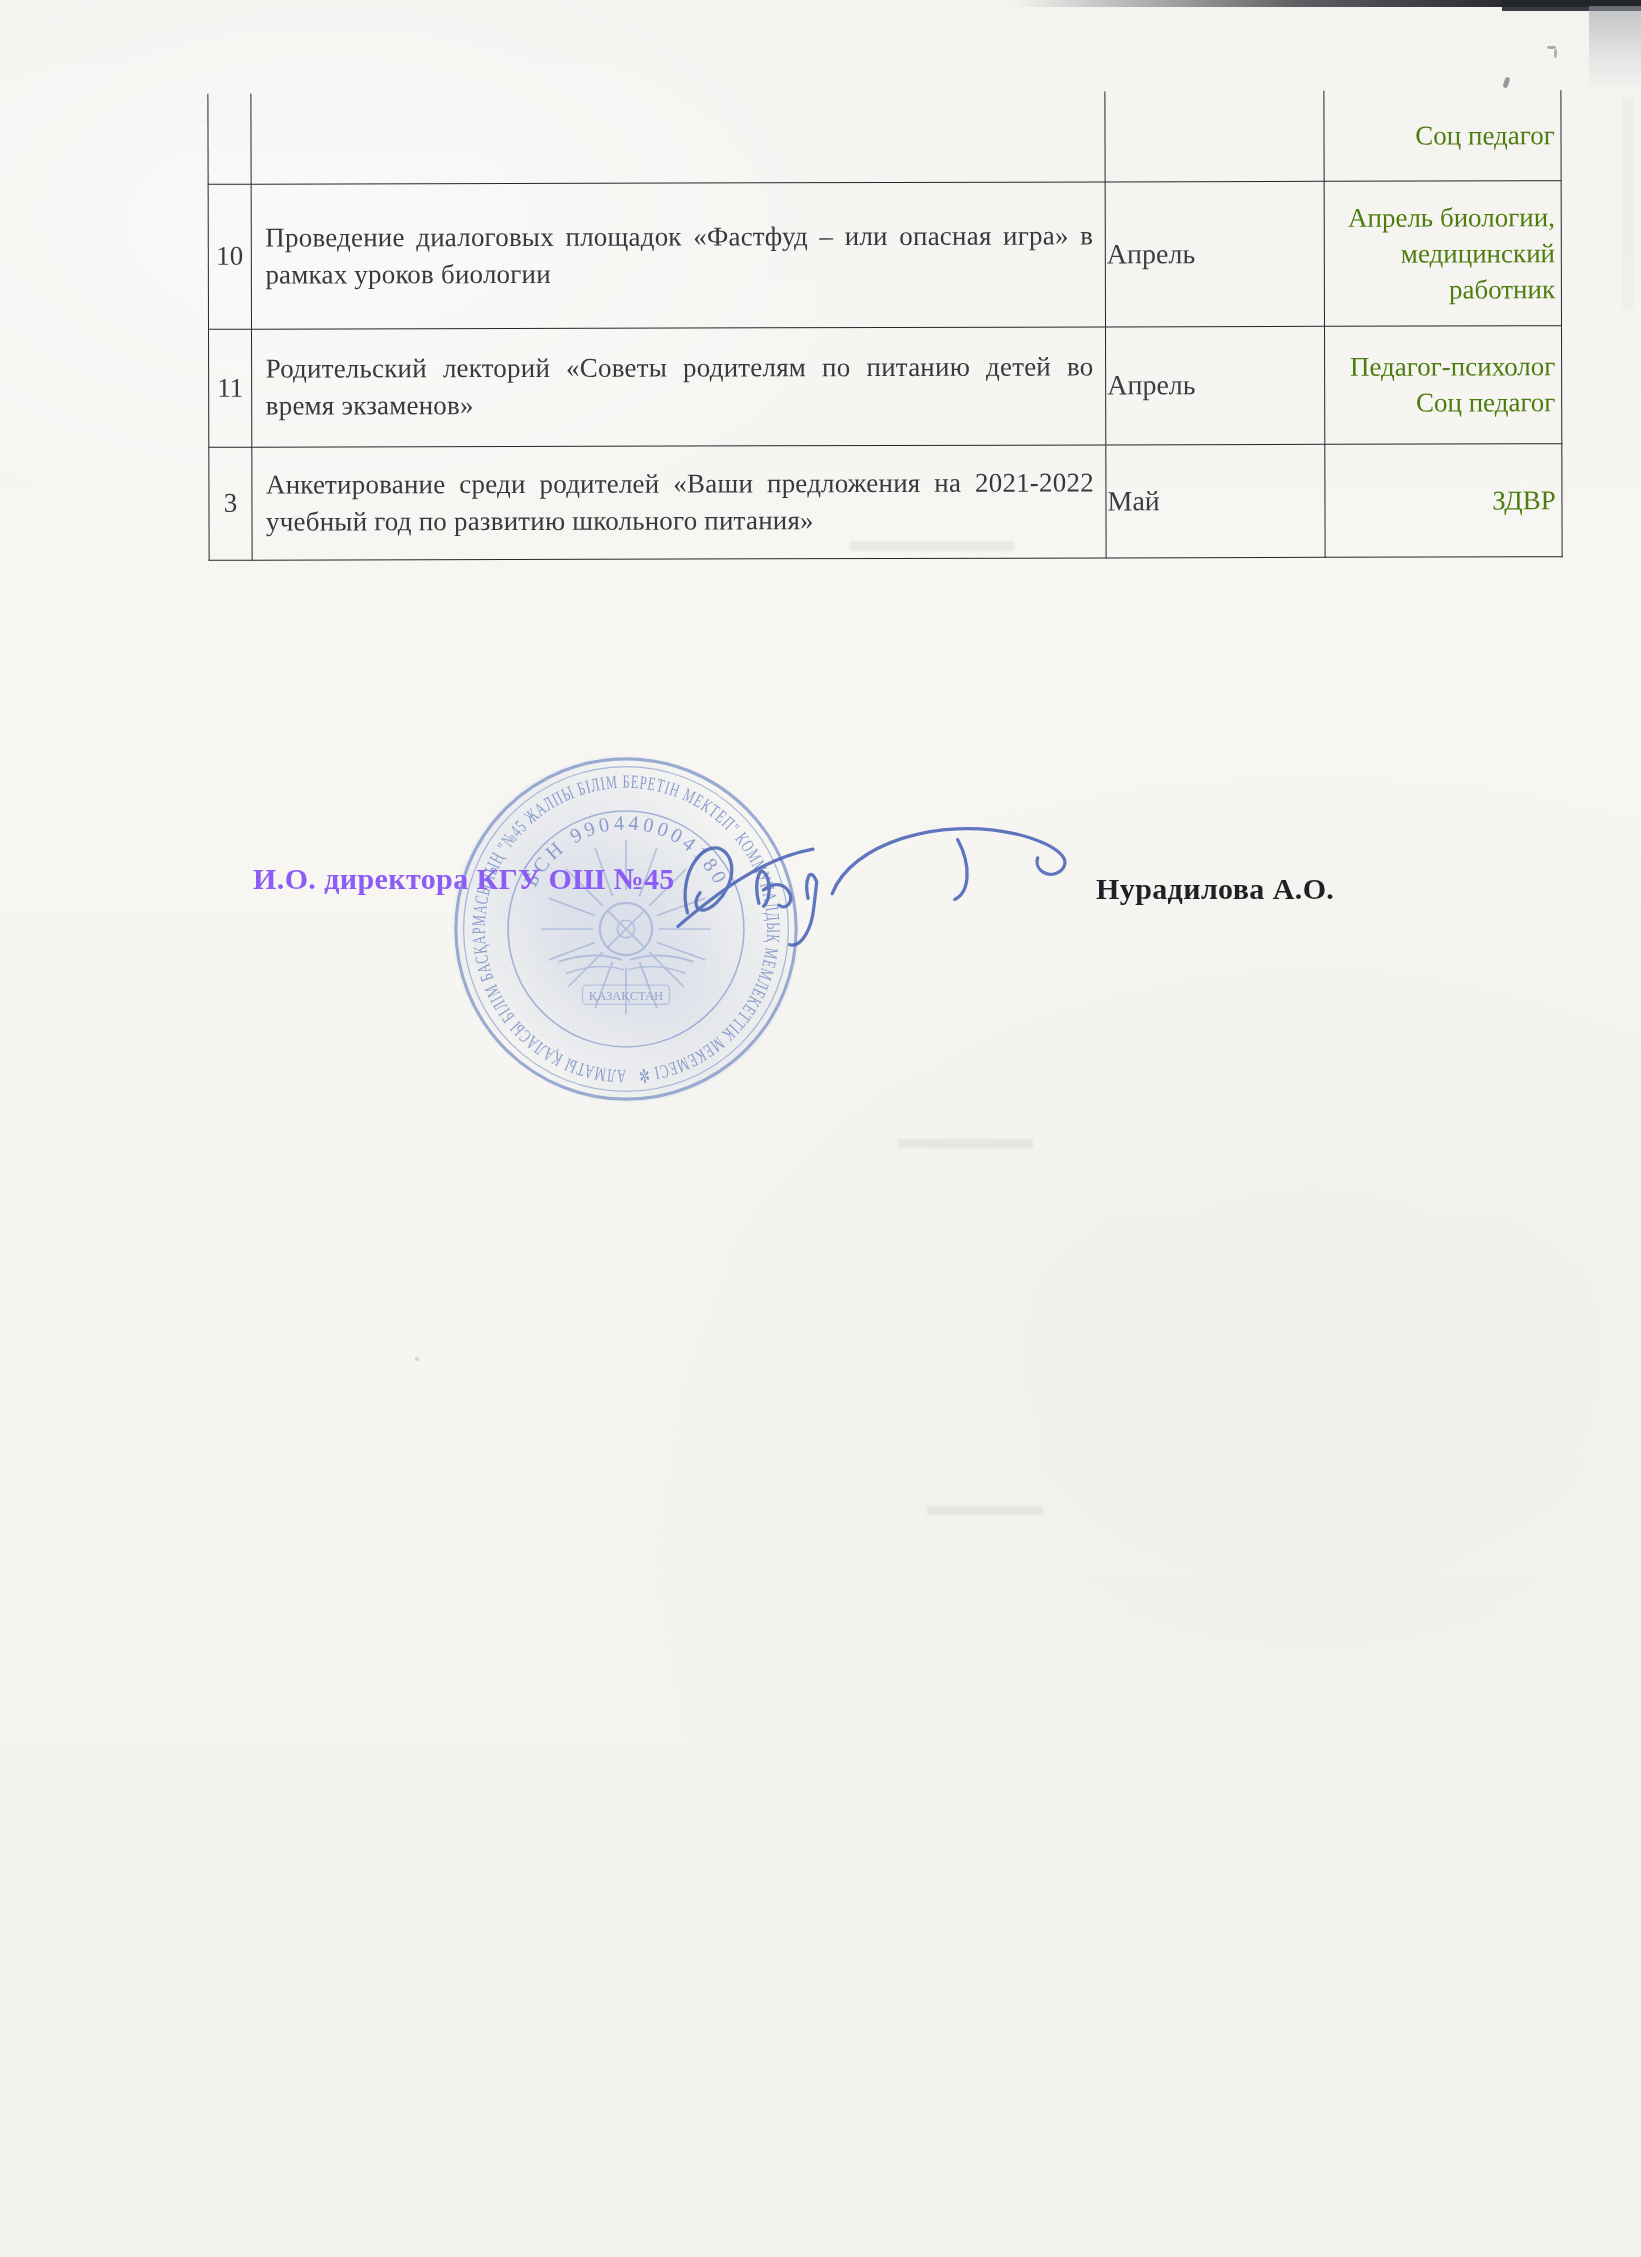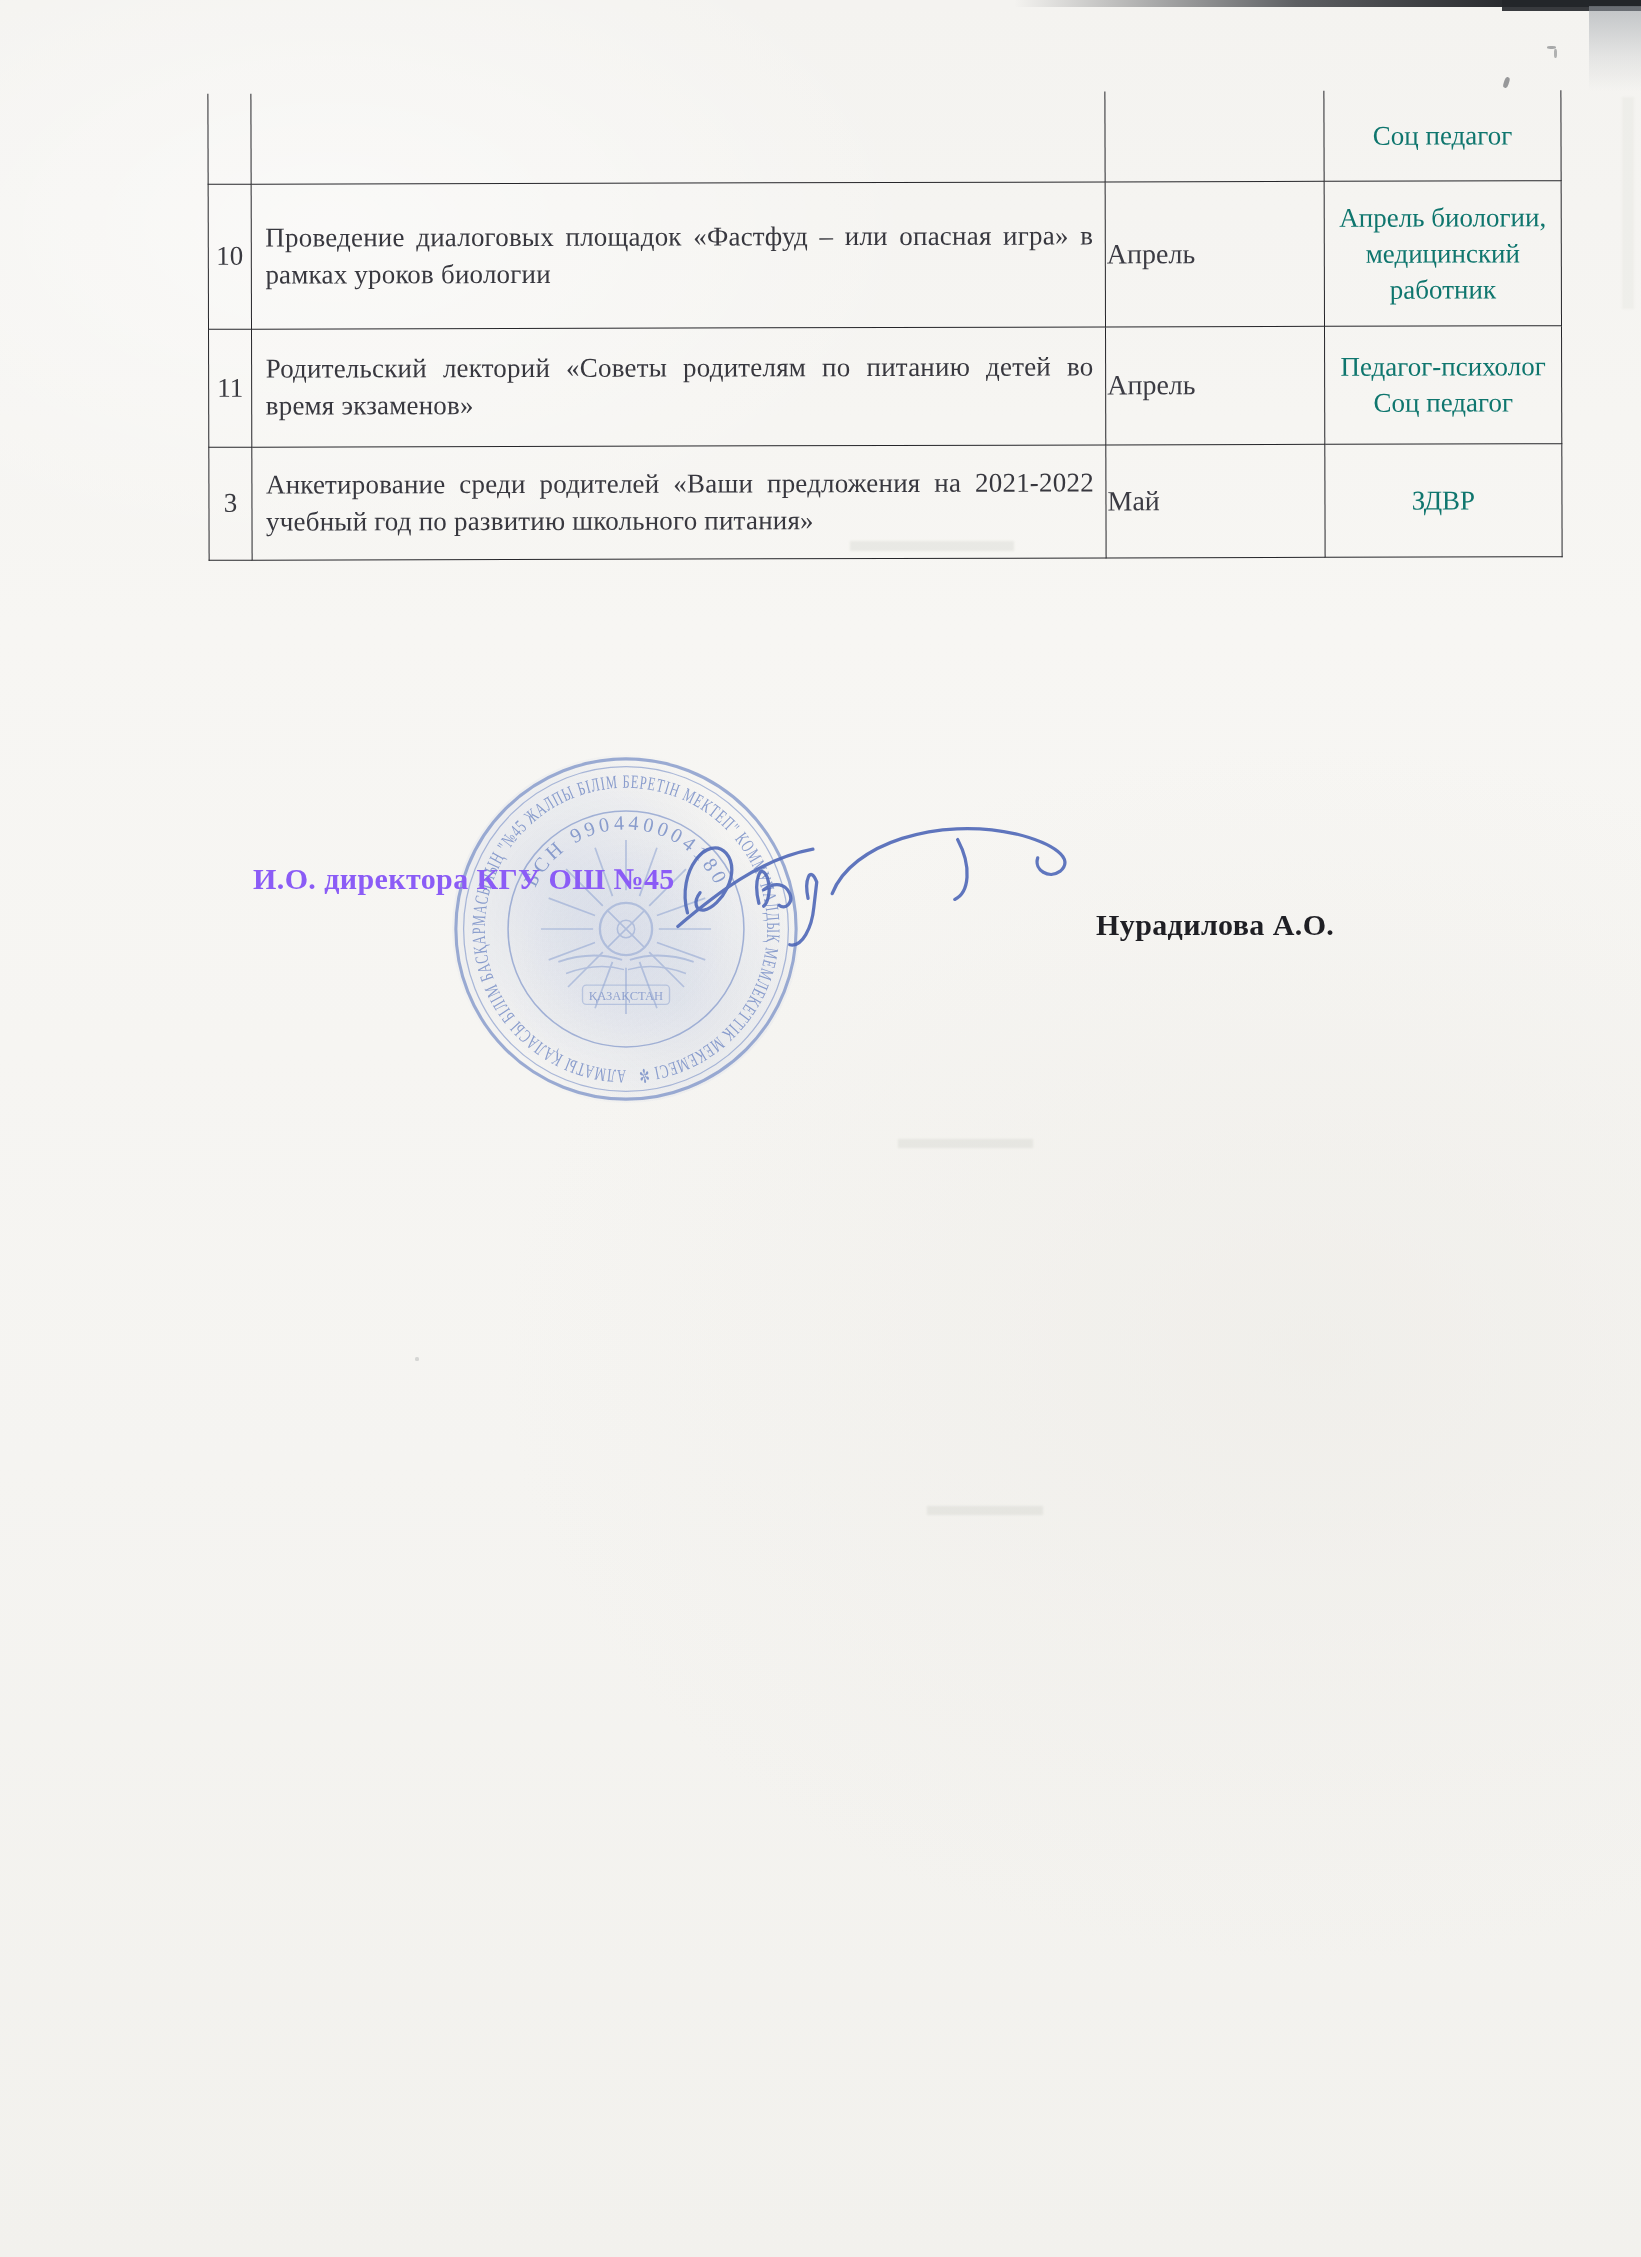--- a/index.html
+++ b/index.html
@@ -42,33 +42,33 @@
   .plan-table tr.partial-row td{border-top:none;}
   td.cell-num{text-align:center;color:#3a3a40;margin-top:23px;}
   td.cell-activity{
     text-align:justify;text-align-last:left;
     line-height:37px;
     padding:5.8px 11.6px 5.8px 13.5px;
     letter-spacing:0.2px;
   }
   td.cell-period{font-size:28px;color:#3c3c44;}
   td.cell-resp{
-    text-align:center;line-height:36px;padding:1.9px 5.8px;color:#0f766e;
+    text-align:right;line-height:36px;padding:1.9px 5.8px;color:#4d7c0f;
   }
 
   
   .sig-title{
     position:absolute;left:253px;top:862px;
     font-weight:bold;font-size:30px;color:#8b5cf6;letter-spacing:0.4px;
     white-space:nowrap;z-index:3;
   }
   .sig-name{
     position:absolute;left:1096px;top:872px;
     font-weight:bold;font-size:30px;color:#1f1f24;letter-spacing:0.4px;
-    white-space:nowrap;z-index:3;margin-top:36px;
+    white-space:nowrap;z-index:3;
   }
   .signature-svg{position:absolute;left:666px;top:801px;z-index:4;}
 
   
   .stamp{
     position:absolute;left:452px;top:755px;width:348px;height:348px;z-index:2;
     opacity:.88;filter:blur(0.3px);
   }
   .stamp-blotch{
     position:absolute;left:452px;top:755px;width:348px;height:348px;border-radius:50%;z-index:1;

